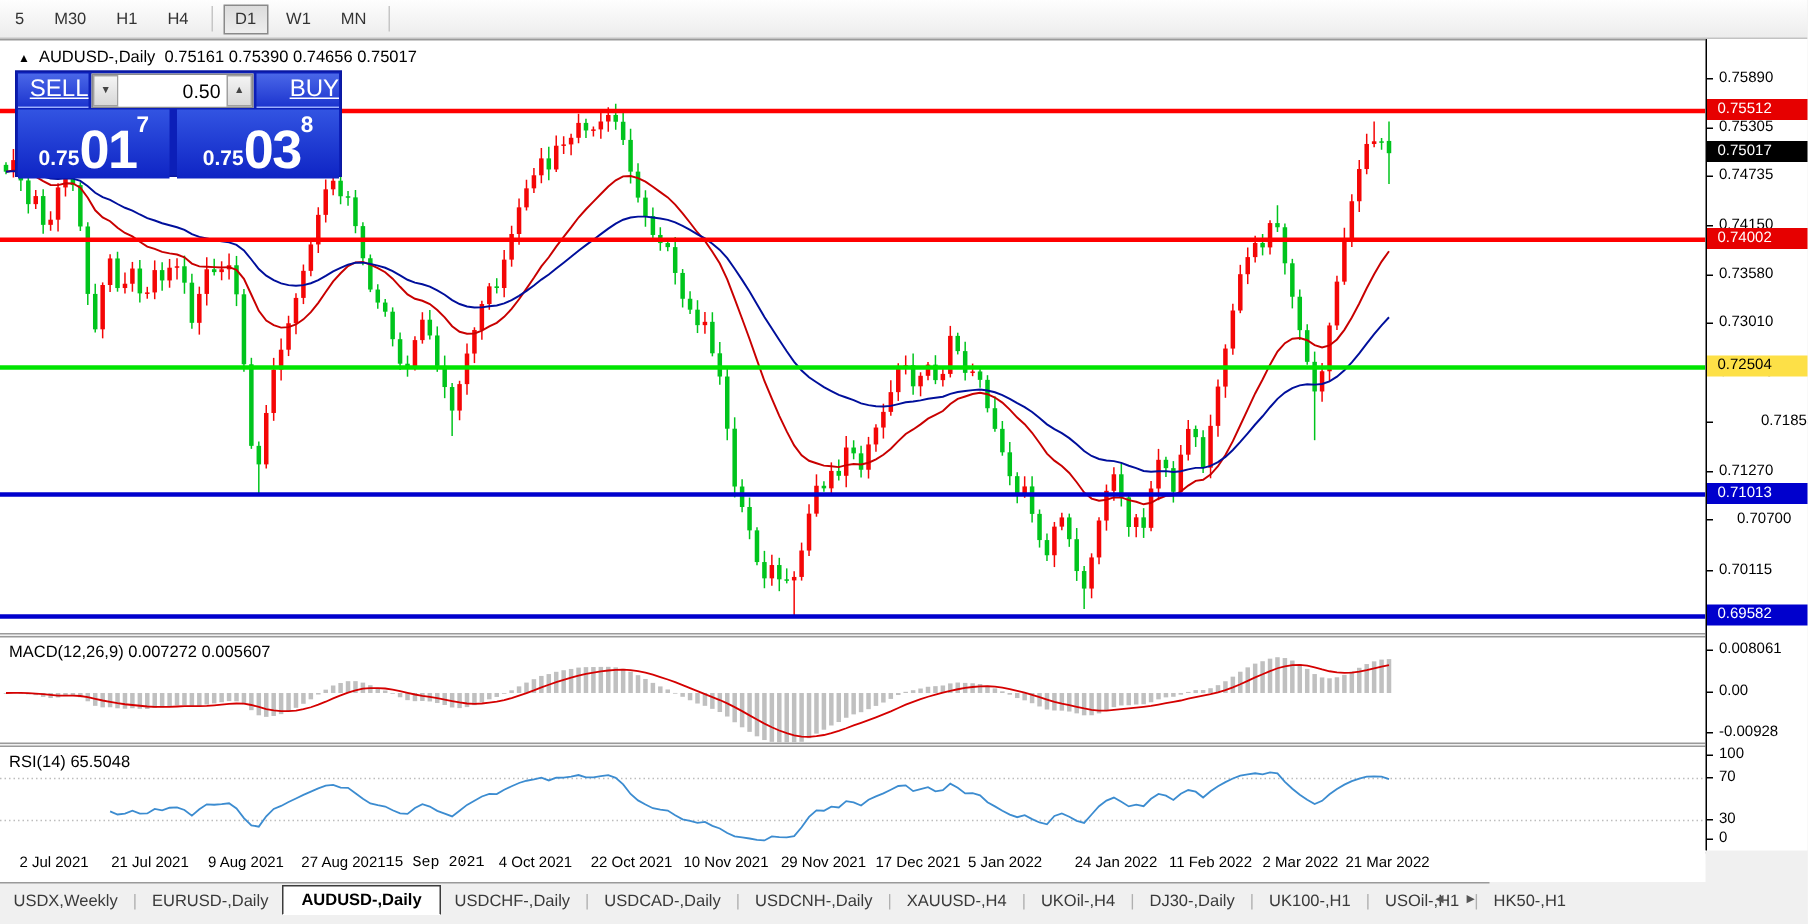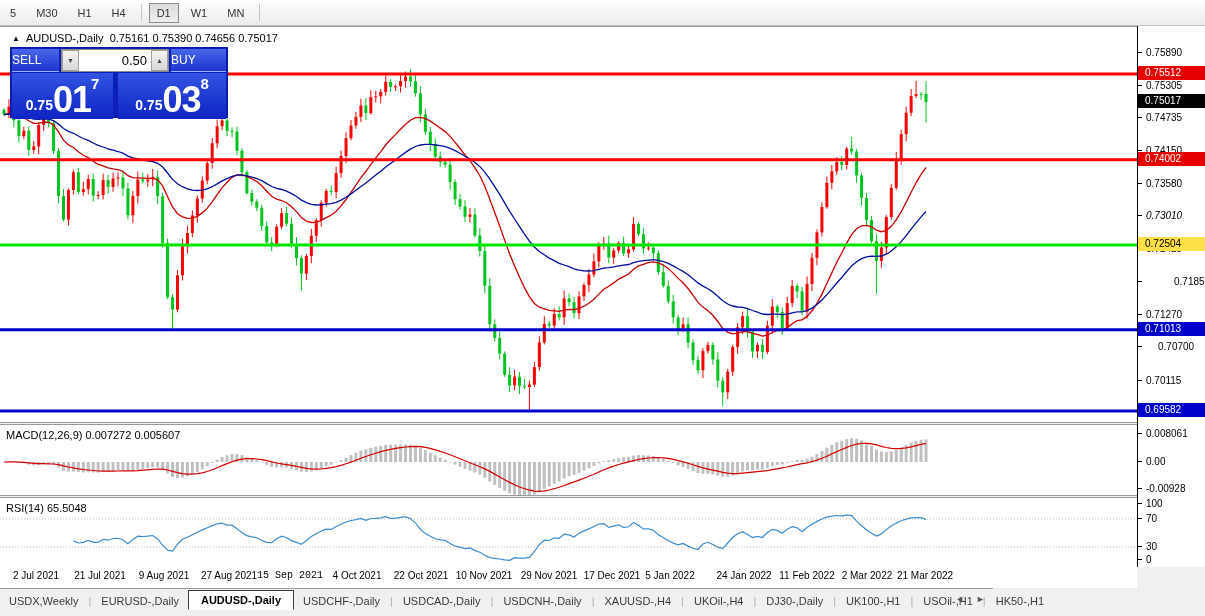--- a/index.html
+++ b/index.html
@@ -28,22 +28,22 @@
   .ydash{position:absolute;left:0;width:4px;height:1px;background:#000;}
   .badge{position:absolute;left:0;height:14px;line-height:14px;padding-left:7px;width:61px;
     font-size:10px;transform:translateY(-50%);z-index:4;}
   
   #xrow{position:absolute;left:0;top:567px;width:1137px;height:21px;background:#fff;font-size:10px;color:#000;}
   .xlab{position:absolute;top:3px;transform:translateX(-50%);white-space:nowrap;margin-left:14px;}
   
   #trade{position:absolute;left:10px;top:47px;width:216px;height:69px;z-index:10;
     background:#0c1fb8;border:1px solid #0a18a0;}
   .trow1{position:absolute;left:0;top:0;width:216px;height:24px;display:flex;}
-  .tbtn{color:#fff;font-size:12px;text-align:left;line-height:22px;
-    background:linear-gradient(#4a67e8,#1d35cf);border-bottom:1px solid #9db0ff;}
+  .tbtn{color:#fff;font-size:16px;text-align:right;line-height:22px;
+    background:linear-gradient(#4a67e8,#1d35cf);border-bottom:1px solid #9db0ff;text-decoration:underline;}
   #sell-btn{width:47px;margin:1px 0 0 1px;}
   #buy-btn{width:55px;margin:1px 1px 0 0;}
   #vol-group{flex:1;display:flex;margin:1px 2px 0 2px;background:#fff;border:1px solid #8a8a8a;height:21px;}
   .spin{width:15px;background:linear-gradient(#f4f4f4,#d8d8d8);border:1px solid #a0a0a0;
     font-size:7px;color:#444;text-align:center;line-height:19px;}
   #vol-input{flex:1;border:0;outline:0;text-align:right;font-size:13px;padding:0 4px;width:40px;
     font-family:"Liberation Sans",sans-serif;}
   .quote{position:absolute;top:25px;height:43px;background:linear-gradient(#3254e2,#0e24c4);
     color:#fff;display:flex;align-items:flex-end;justify-content:center;padding-bottom:3px;}
   #quote-sell{left:1px;width:101px;}
@@ -700,21 +700,21 @@
       <div class="ytick" style="top: 25.5184px;">0.75890</div>
       <div class="ydash" style="top: 58.7637px;"></div>
       <div class="ytick" style="top: 58.7637px;">0.75305</div>
       <div class="ydash" style="top: 91.1567px;"></div>
       <div class="ytick" style="top: 91.1567px;">0.74735</div>
       <div class="ydash" style="top: 124.402px;"></div>
       <div class="ytick" style="top: 124.402px;">0.74150</div>
       <div class="ydash" style="top: 156.795px;"></div>
       <div class="ytick" style="top: 156.795px;">0.73580</div>
       <div class="ydash" style="top: 189.188px;"></div>
-      <div class="ytick" style="top: 189.188px; font-style: italic;">0.73010</div>
+      <div class="ytick" style="top: 189.188px;">0.73010</div>
       <div class="ydash" style="top: 222.433px;"></div>
       <div class="ytick" style="top: 222.433px;">0.72425</div>
       <div class="ydash" style="top: 254.826px;"></div>
       <div class="ytick" style="top: 254.826px; padding-left: 28px;">0.71855</div>
       <div class="ydash" style="top: 288.072px;"></div>
       <div class="ytick" style="top: 288.072px;">0.71270</div>
       <div class="ydash" style="top: 320.464px;"></div>
       <div class="ytick" style="top: 320.464px; margin-left: 12px;">0.70700</div>
       <div class="ydash" style="top: 353.71px;"></div>
       <div class="ytick" style="top: 353.71px;">0.70115</div>

